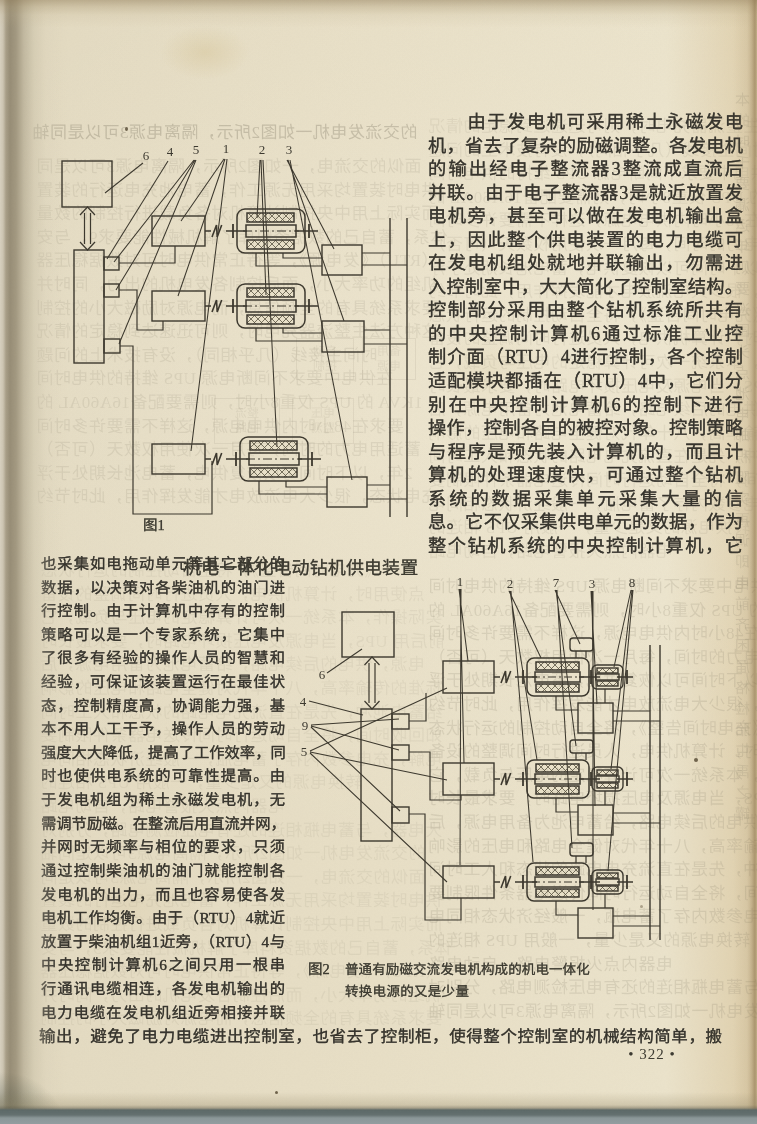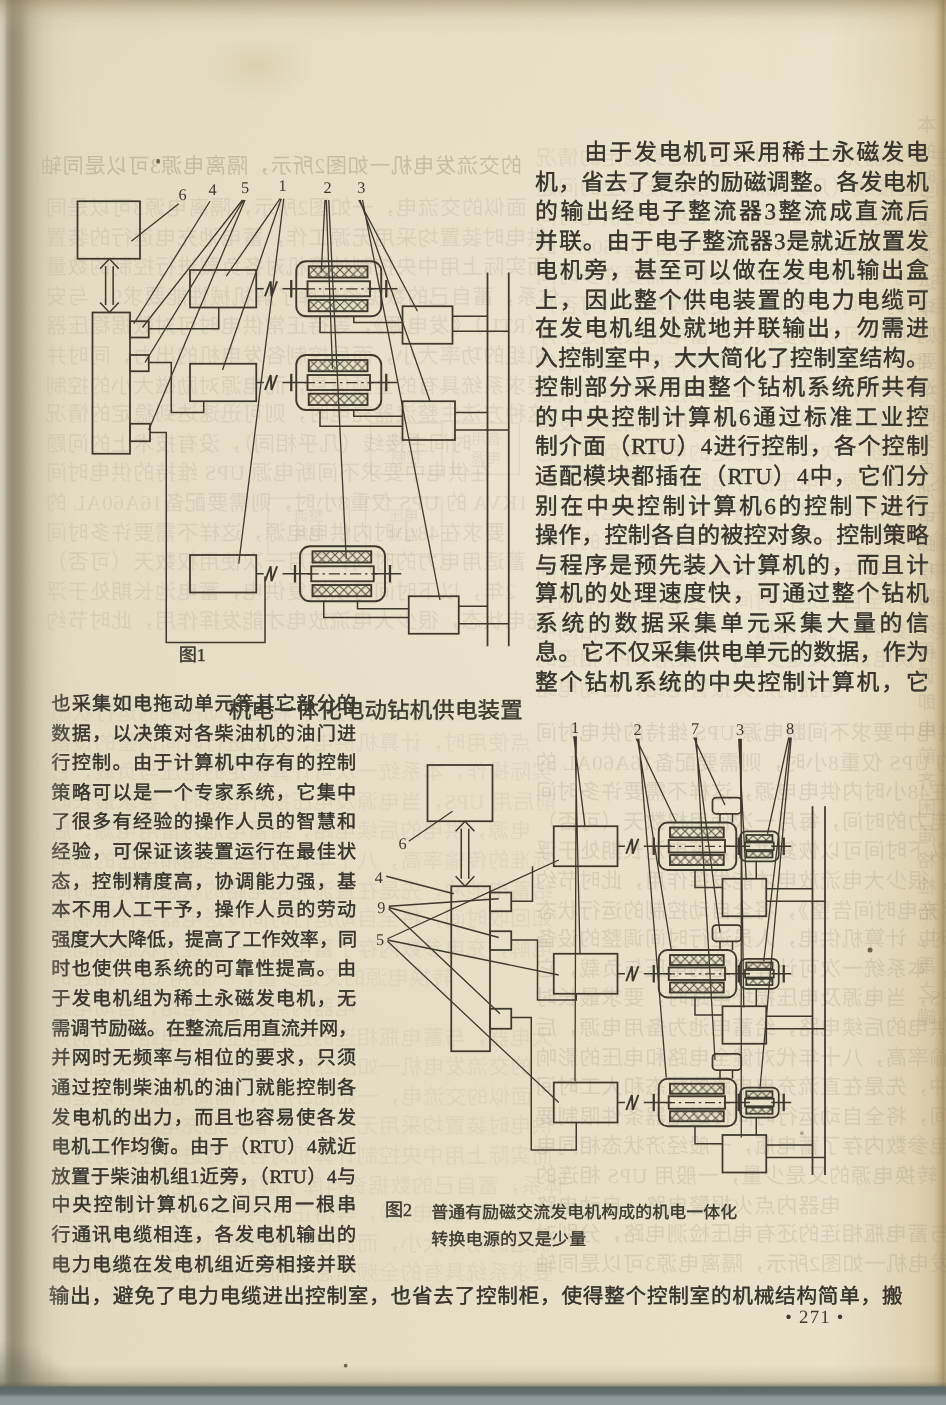--- a/index.html
+++ b/index.html
@@ -409,21 +409,21 @@
     <div class="ln" style="top: 448.579px;">电力电缆在发电机组近旁相接并联</div>
   </div>
 <div id="bottom-line" class="abs">输出，避免了电力电缆进出控制室，也省去了控制柜，使得整个控制室的机械结构简单，搬</div>
 
 <div id="fig1-cap-no" class="cap">图1</div>
 <div id="fig1-cap-tx" class="cap">机电一体化电动钻机供电装置</div>
 <div id="fig2-cap-no" class="cap">图2</div>
 <div id="fig2-cap-l1" class="cap">普通有励磁交流发电机构成的机电一体化</div>
 <div id="fig2-cap-l2" class="cap">转换电源的又是少量</div>
 
-<div id="page-no" class="abs">• 271 •</div>
+<div id="page-no" class="abs">• 322 •</div>
 
 <div id="edge-left" class="abs"></div>
 <div id="edge-top" class="abs"></div>
 <div id="edge-right" class="abs"></div>
 <div id="corner-bl" class="abs"></div>
 <div id="edge-bottom" class="abs"></div>
 
 <svg id="grain" class="abs" width="757" height="1110">
   <filter id="noisef">
     <feTurbulence type="fractalNoise" baseFrequency="0.55" numOctaves="2" stitchTiles="stitch"></feTurbulence>

